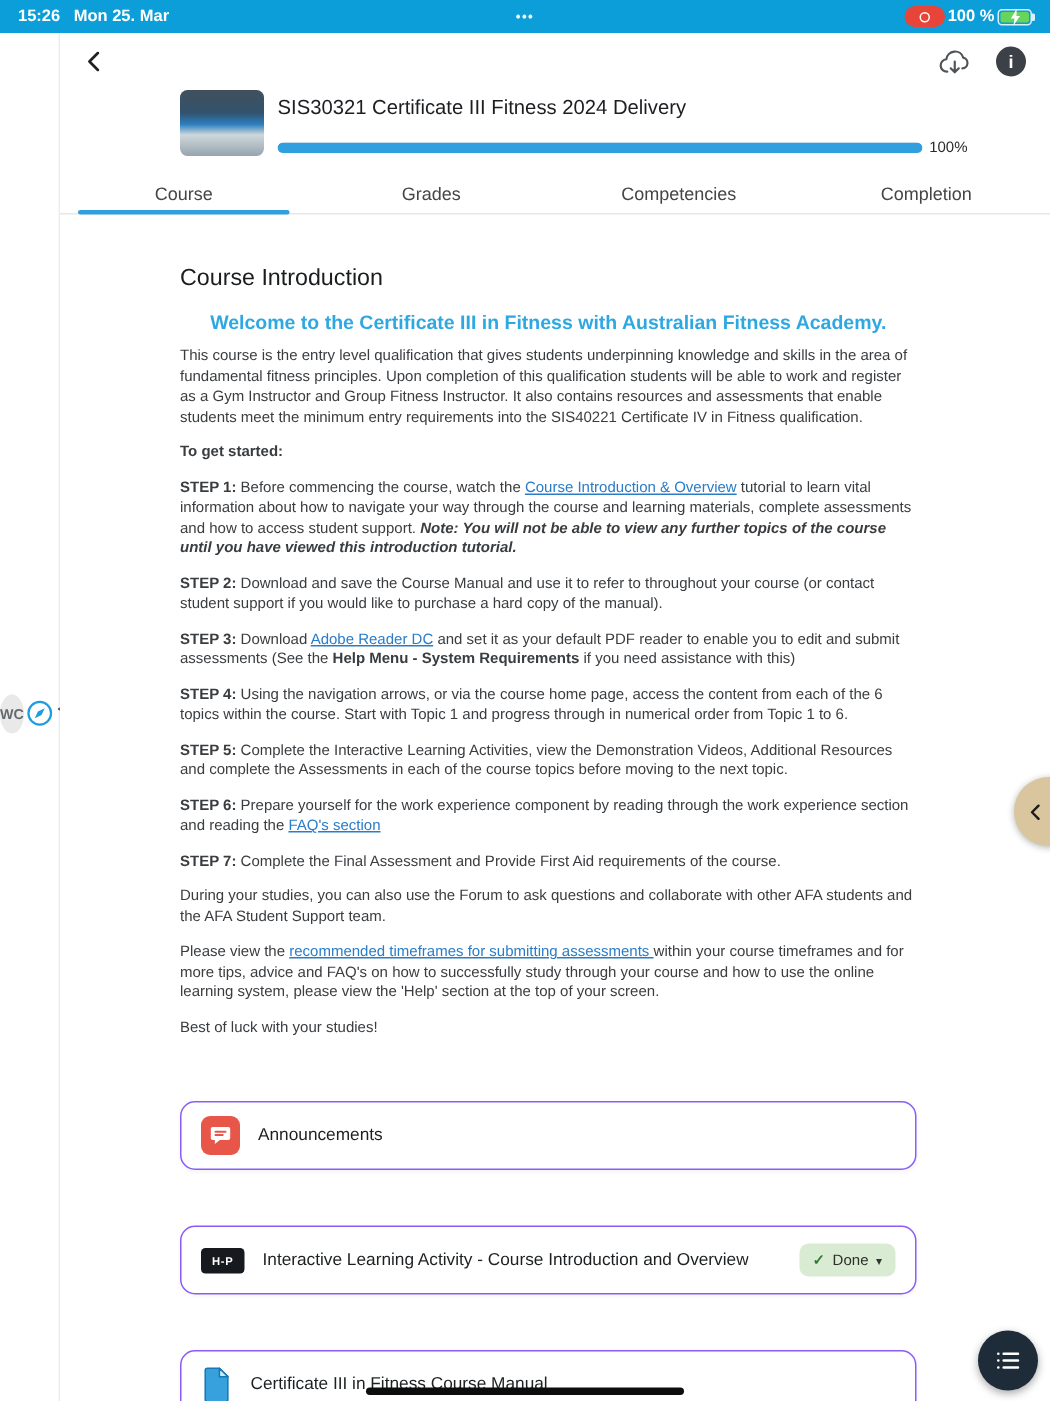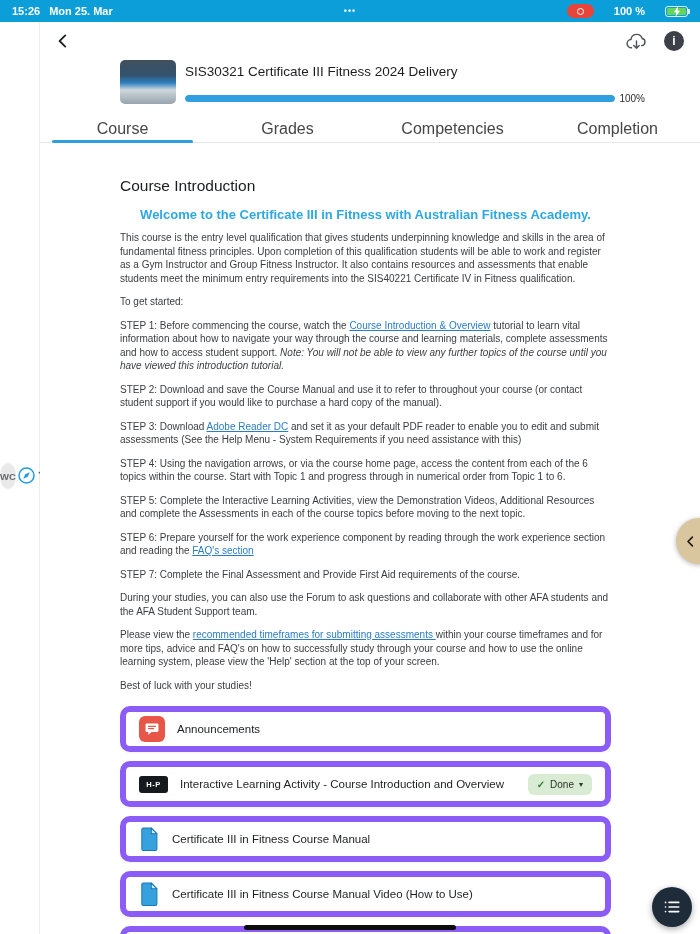--- a/index.html
+++ b/index.html
@@ -11,21 +11,21 @@
   }
   
   .status-bar {
     position: absolute; top: 0; left: 0; right: 0; height: 22px;
     background: #0b9ed9; color: #fff; display: flex; align-items: center;
     justify-content: space-between; padding: 0 12px; font-size: 11px; font-weight: 700;
     z-index: 20;
   }
   .sb-left { display: flex; gap: 9px; align-items: center; }
   .sb-center { position: absolute; left: 50%; transform: translateX(-50%); font-size: 9px; letter-spacing: 1px; opacity: .95; }
-  .sb-right { display: flex; align-items: center; gap: 20px; }
+  .sb-right { display: flex; align-items: center; gap: 2px; }
   .record-badge { width: 27px; height: 14px; background: #e8453a; border-radius: 8px; display: inline-flex; align-items: center; justify-content: center; }
   .record-dot { width: 7px; height: 7px; border: 1.5px solid #fff; border-radius: 50%; }
   .battery { width: 23px; height: 11px; border: 1px solid rgba(255,255,255,.85); border-radius: 3px; position: relative; padding: 1px; }
   .battery::after { content: ''; position: absolute; right: -3px; top: 2.5px; width: 2px; height: 5px; background: rgba(255,255,255,.85); border-radius: 0 1px 1px 0; }
   .battery-fill { display: block; height: 100%; width: 100%; background: #67d45c; border-radius: 1.5px; }
   .battery svg { position: absolute; left: 7px; top: -2px; }
   
   .app { position: absolute; top: 22px; bottom: 0; left: 0; right: 0; display: flex; background: #fff; }
   .sidebar { width: 40px; flex: none; border-right: 1px solid #ededed; display: flex; flex-direction: row; align-items: center; padding-top: 10px; background: #fff; }
   .avatar { width: 26px; height: 26px; border-radius: 50%; background: #e9e9e9; color: #66696c; font-size: 9.5px; font-weight: 700; display: flex; align-items: center; justify-content: center; margin-bottom: 14px; cursor: pointer; }
@@ -41,33 +41,33 @@
   .course-header { display: flex; align-items: flex-end; padding: 8px 55px 12px 80px; flex: none; }
   .thumb { width: 56px; height: 44px; border-radius: 5px; flex: none;
     background: linear-gradient(180deg, #41505c 0%, #32536e 35%, #2d7fc0 52%, #cfd8dc 68%, #97a4ad 100%); }
   .course-meta { flex: 1; margin-left: 9px; padding-top: 2px; min-width: 0; }
   .course-title { font-size: 13.5px; color: #1c1e21; white-space: nowrap; overflow: hidden; }
   .progress-row { display: flex; align-items: center; margin-top: 14px; }
   .progress-track { flex: 1; height: 7px; background: #e7e7e7; border-radius: 4px; overflow: hidden; }
   .progress-fill { height: 100%; background: #2f9fe0; border-radius: 4px; }
   .progress-label { margin-left: 4px; font-size: 10px; color: #2b2b2b; flex: none; }
   .tabs { display: flex; border-bottom: 1px solid #e7e7e7; height: 27px; flex: none; }
-  .tab { flex: 1; display: flex; align-items: center; justify-content: center; font-size: 16px; color: #454545; position: relative; cursor: pointer; }
+  .tab { flex: 1; display: flex; align-items: center; justify-content: center; font-size: 12px; color: #454545; position: relative; cursor: pointer; }
   .tab.active::after { content: ''; position: absolute; left: 12px; right: 12px; bottom: -1px; height: 3px; background: #2f9fe0; border-radius: 2px; }
   
   .scroll { flex: 1; overflow: hidden; padding: 34px 89px 0 80px; }
   .section-title { margin: 0 0 12px; font-size: 15.5px; font-weight: 500; color: #1a1c1e; }
   .welcome { margin: 0 0 9px; text-align: center; font-size: 13px; font-weight: 700; color: #2fa8e1; }
   .paragraphs p { margin: 0 0 10px; font-size: 10px; line-height: 13.5px; color: #3a3d40; }
-  .b { font-weight: 400; }
+  .b { font-weight: 700; }
   .i { font-style: italic; }
   a.lnk { color: #2a7cc7; text-decoration: underline; cursor: pointer; }
   
   .activity-list { margin-top: 14px; display: flex; flex-direction: column; gap: 9px; }
-  .card { display: flex; align-items: center; gap: 12px; height: 46px; flex: none; background: #fff; border: 6px solid #8b5cf6; border-radius: 10px; padding: 0 13px; box-shadow: 0 1px 3px rgba(0,0,0,.05); cursor: pointer; }
+  .card { display: flex; align-items: center; gap: 12px; height: 46px; flex: none; background: #fff; border: 1px solid #8b5cf6; border-radius: 10px; padding: 0 13px; box-shadow: 0 1px 3px rgba(0,0,0,.05); cursor: pointer; margin-top: 28px; }
   .icon-ann { width: 26px; height: 26px; border-radius: 6px; background: #e8564a; display: flex; align-items: center; justify-content: center; flex: none; }
   .icon-h5p { min-width: 29px; height: 17px; padding: 0 3px; border-radius: 3px; background: #16191d; color: #fff; font-size: 7.5px; font-weight: 700; letter-spacing: .5px; display: flex; align-items: center; justify-content: center; flex: none; }
   .icon-file { display: flex; flex: none; }
   .card-label { font-size: 11.5px; color: #1d2022; white-space: nowrap; overflow: hidden; text-overflow: ellipsis; }
   .done-badge { margin-left: auto; background: #d9ecd3; border-radius: 6px; padding: 5px 9px; display: flex; align-items: center; gap: 5px; font-size: 10px; color: #2b2f28; flex: none; cursor: pointer; }
   .done-badge .chk { color: #2e7d32; font-weight: 700; }
   .done-badge .caret { font-size: 8px; color: #333; }
   
   .drawer-handle { position: absolute; right: -22px; top: 518px; width: 46px; height: 46px; border-radius: 50%; background: #d9c69e; box-shadow: 0 1px 5px rgba(0,0,0,.3); display: flex; align-items: center; padding-left: 7px; cursor: pointer; z-index: 10; }
   .fab { position: absolute; right: 8px; bottom: 7px; width: 40px; height: 40px; border-radius: 50%; background: #1e2c3a; border: none; display: flex; align-items: center; justify-content: center; box-shadow: 0 2px 6px rgba(0,0,0,.35); cursor: pointer; z-index: 10; }

